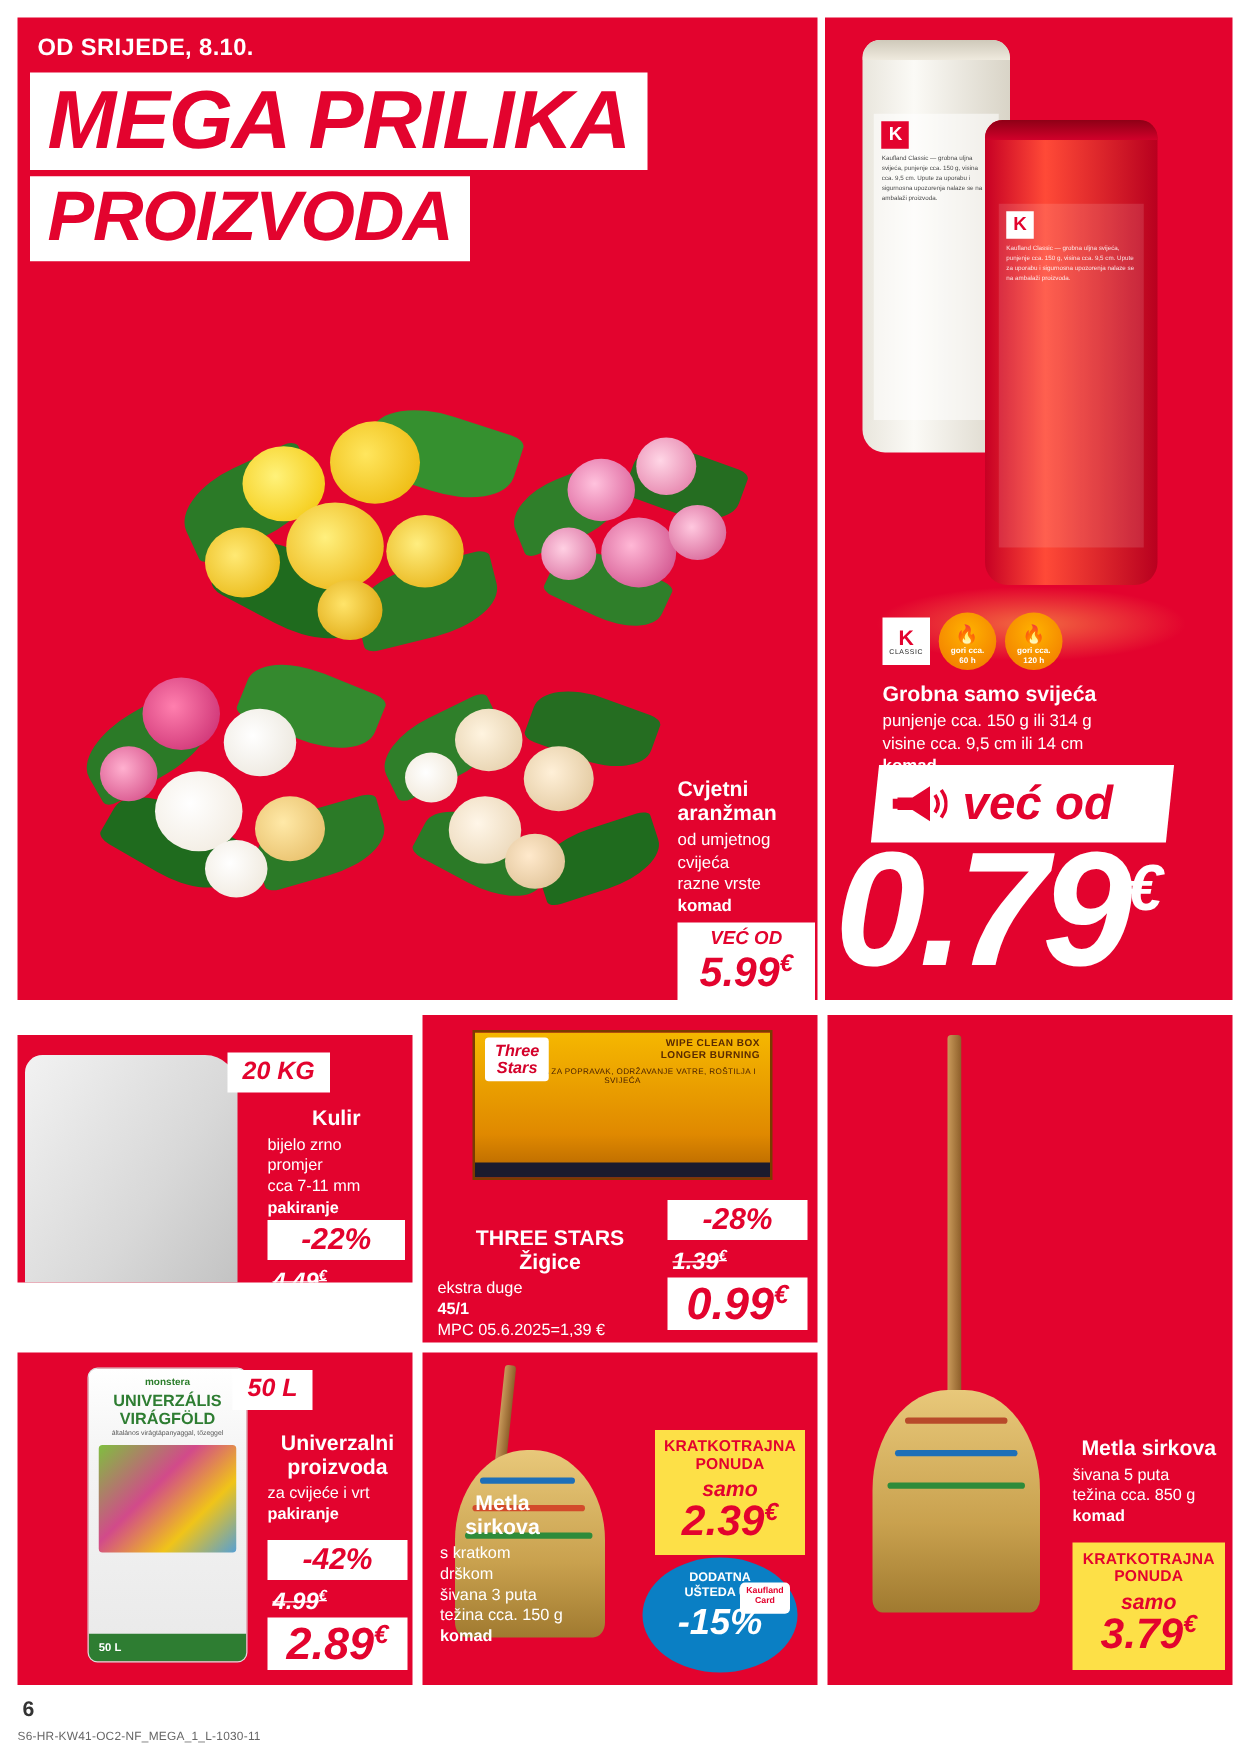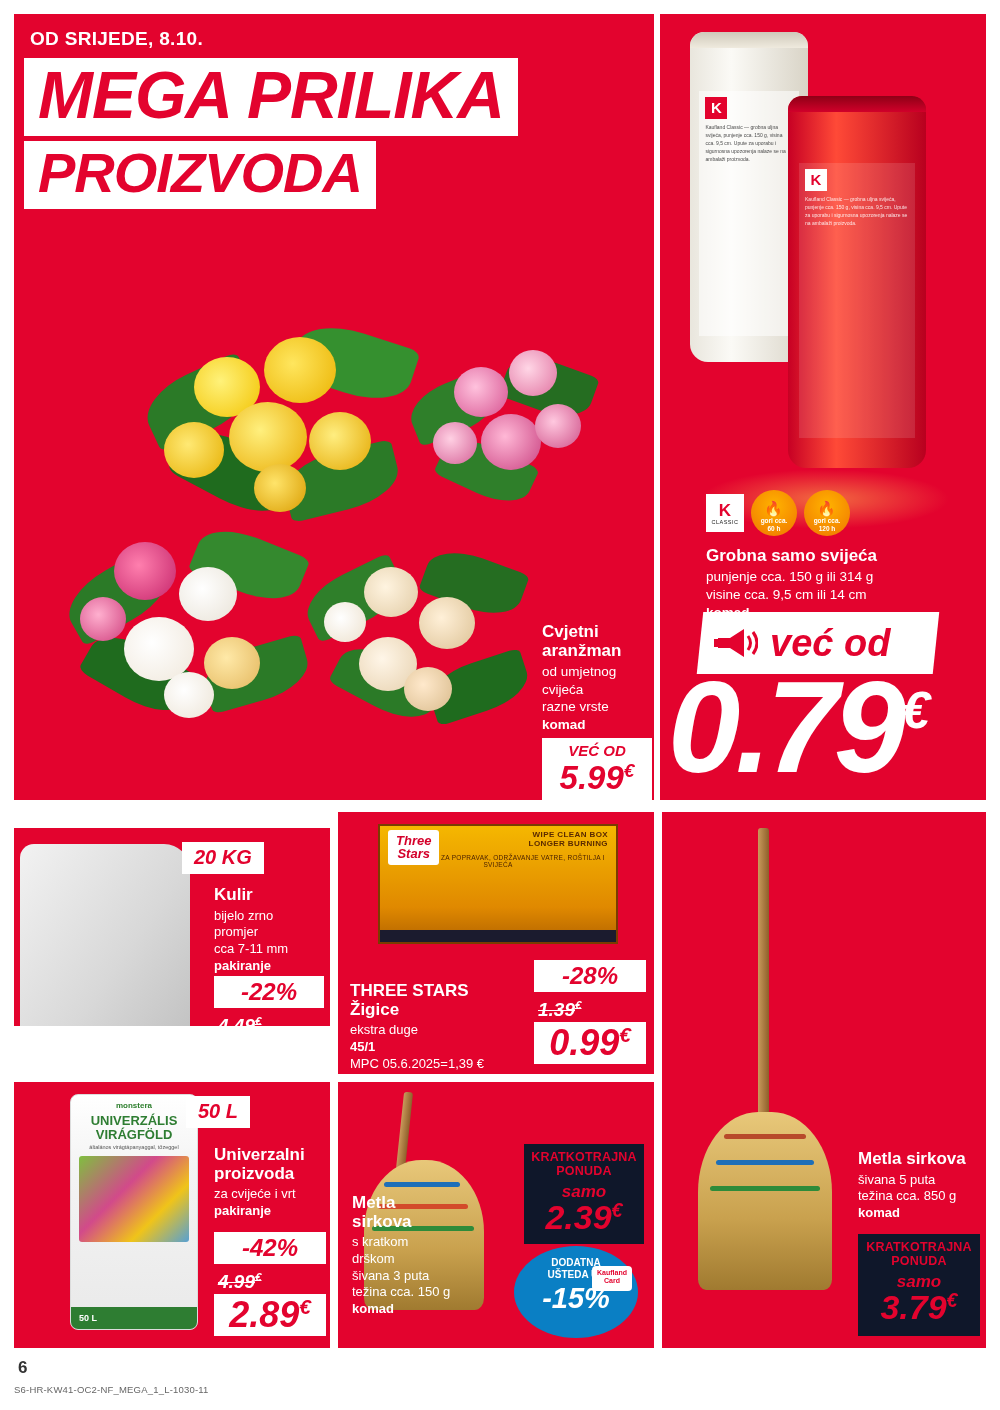--- a/index.html
+++ b/index.html
@@ -290,20 +290,21 @@
     font-weight: bold;
     font-style: italic;
     font-size: 20px;
     padding: 4px 12px 5px 12px;
   }
   .prod-name {
     color: #ffffff;
     font-weight: bold;
     font-size: 17px;
     line-height: 1.1;
+    text-align: center;
   }
   .prod-desc {
     color: #ffffff;
     font-size: 13px;
     line-height: 1.28;
     margin-top: 3px;
   }
   .discount-box {
     position: absolute;
     background: #ffffff;
@@ -331,21 +332,21 @@
   .new-price-box .val {
     color: #e3032e;
     font-weight: bold;
     font-style: italic;
     font-size: 36px;
     line-height: 1;
   }
 
   .kratko-box {
     position: absolute;
-    background: #0f172a;
+    background: #fde047;
     text-align: center;
     color: #e3032e;
   }
   .kratko-title {
     font-size: 12.5px;
     font-weight: bold;
     letter-spacing: 0.2px;
     line-height: 1.12;
     padding-top: 6px;
   }

